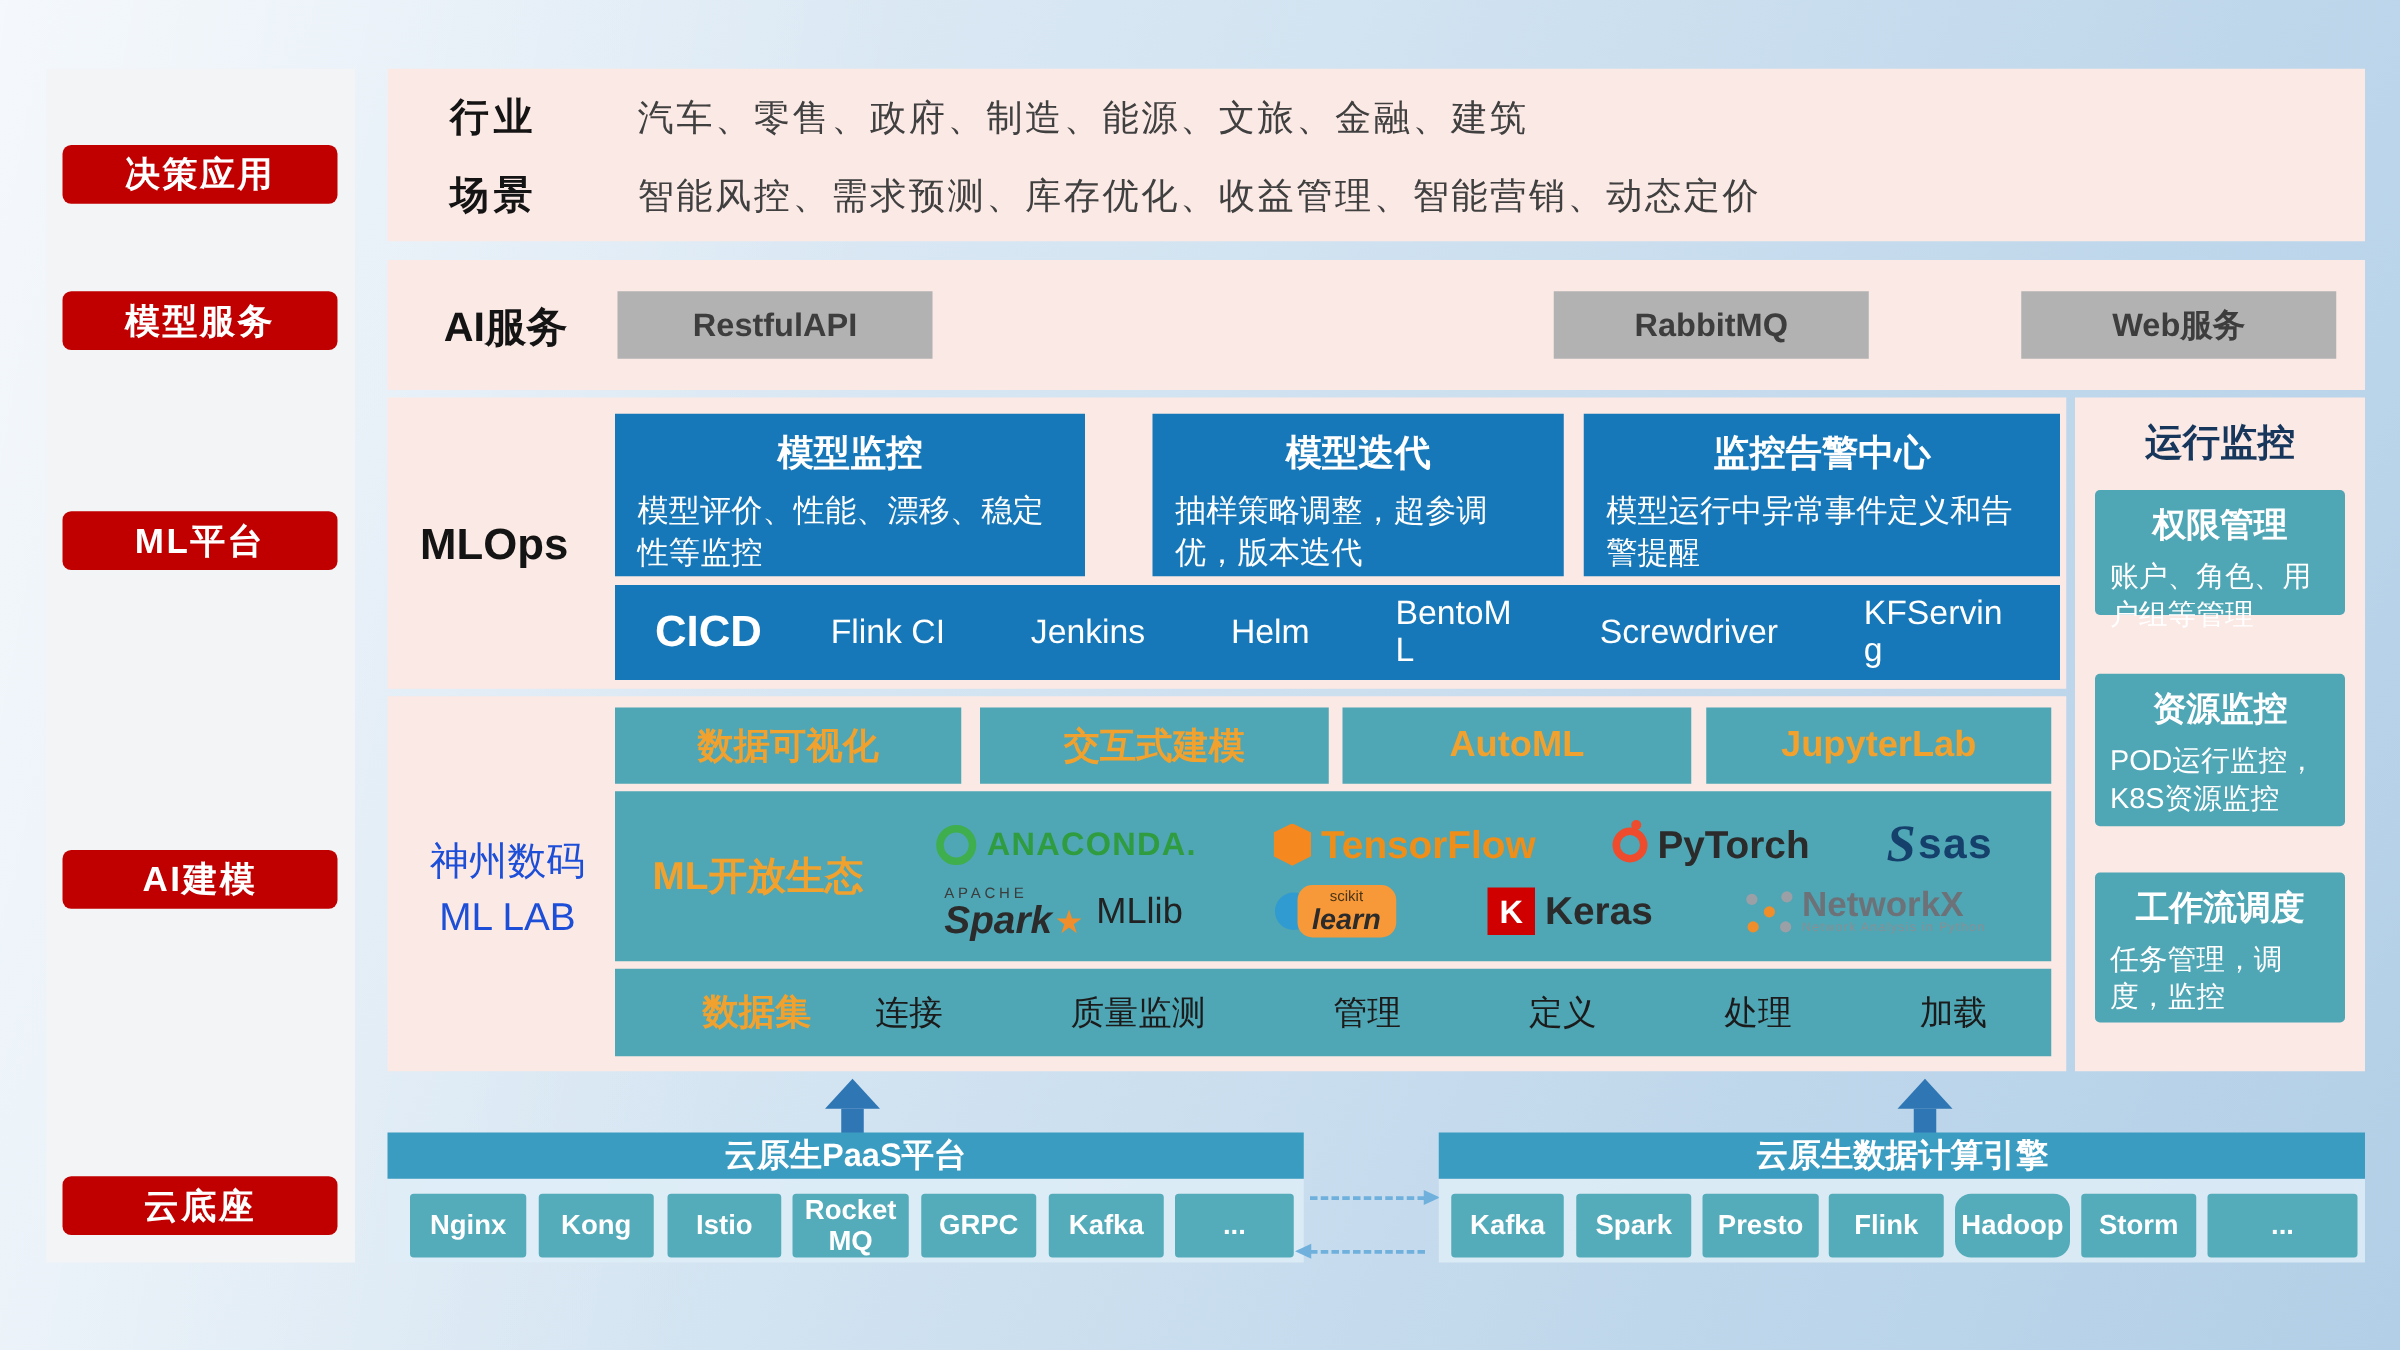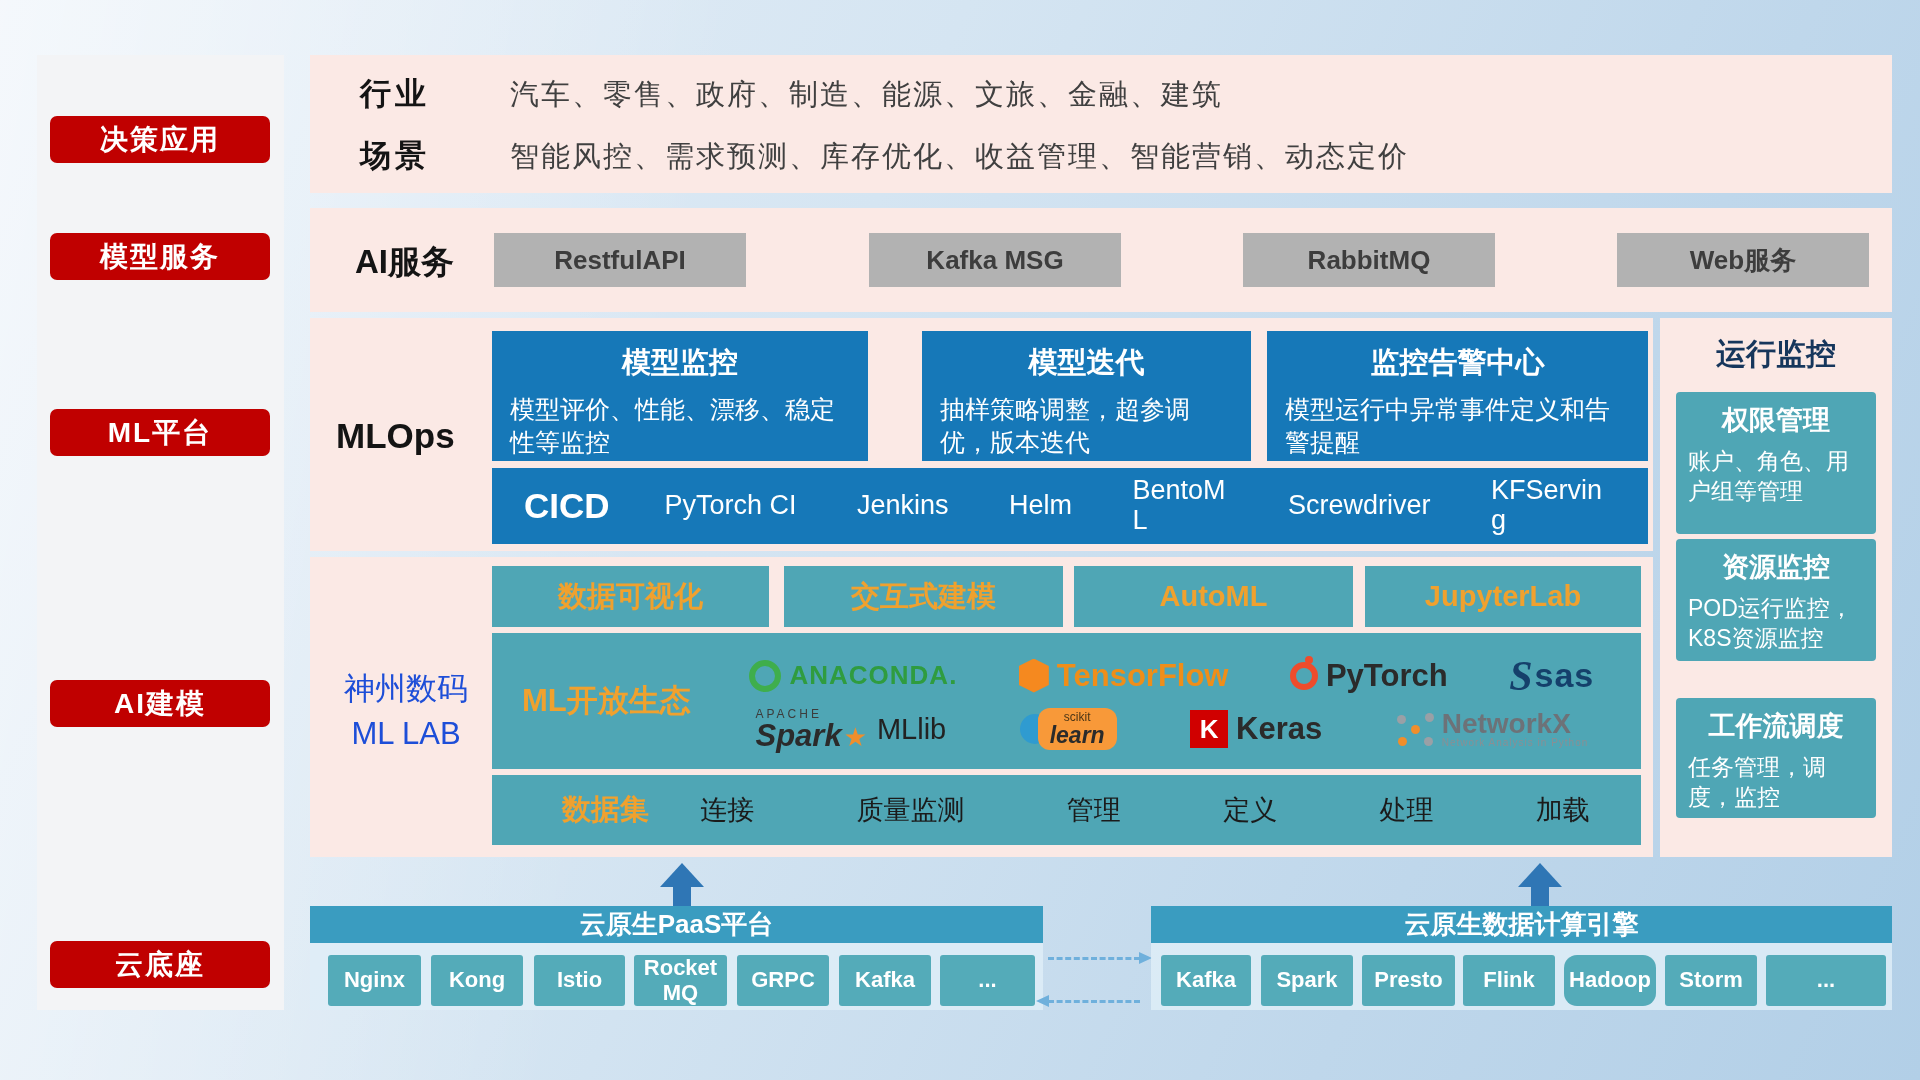--- a/index.html
+++ b/index.html
@@ -148,21 +148,20 @@
     </div>
     <div class="top-row" style="top:80px;">
       <span class="row-label">场景</span>
       <span class="row-text">智能风控、需求预测、库存优化、收益管理、智能营销、动态定价</span>
     </div>
   </div>
 
   <div class="panel ai-panel">
     <div class="ai-label">AI服务</div>
     <div class="gray-btn" style="left:184px;">RestfulAPI</div>
-    <div class="gray-btn" style="left:559px;">Kafka MSG</div>
     <div class="gray-btn" style="left:933px;">RabbitMQ</div>
     <div class="gray-btn" style="left:1307px;">Web服务</div>
   </div>
 
   <div class="panel mlops-panel">
     <div class="mlops-label">MLOps</div>
 
     <div class="blue-card" style="left:182px; width:376px;">
       <div class="bc-title">模型监控</div>
       <div class="bc-desc">模型评价、性能、漂移、稳定性等监控</div>
@@ -172,33 +171,33 @@
       <div class="bc-desc">抽样策略调整，超参调优，版本迭代</div>
     </div>
     <div class="blue-card" style="left:957px; width:381px;">
       <div class="bc-title">监控告警中心</div>
       <div class="bc-desc">模型运行中异常事件定义和告警提醒</div>
     </div>
 
     <div class="cicd">
       <span class="cicd-label">CICD</span>
       <span class="cicd-items">
-        <span class="cicd-item" style="max-width:135px;">PyTorch CI</span>
+        <span class="cicd-item" style="max-width:135px;">Flink CI</span>
         <span class="cicd-item" style="max-width:92px;">Jenkins</span>
         <span class="cicd-item">Helm</span>
         <span class="cicd-item" style="max-width:95px;">BentoML</span>
         <span class="cicd-item" style="max-width:148px;">Screwdriver</span>
         <span class="cicd-item" style="max-width:112px;">KFServing</span>
       </span>
     </div>
   </div>
 
   <div class="panel monitor-panel">
     <div class="monitor-title">运行监控</div>
-    <div class="teal-card" style="top:74px; height:142px;">
+    <div class="teal-card" style="top:74px; height:100px;">
       <div class="tc-title">权限管理</div>
       <div class="tc-desc">账户、角色、用户组等管理</div>
     </div>
     <div class="teal-card" style="top:221px; height:122px;">
       <div class="tc-title">资源监控</div>
       <div class="tc-desc">POD运行监控，K8S资源监控</div>
     </div>
     <div class="teal-card" style="top:380px; height:120px;">
       <div class="tc-title">工作流调度</div>
       <div class="tc-desc">任务管理，调度，监控</div>

